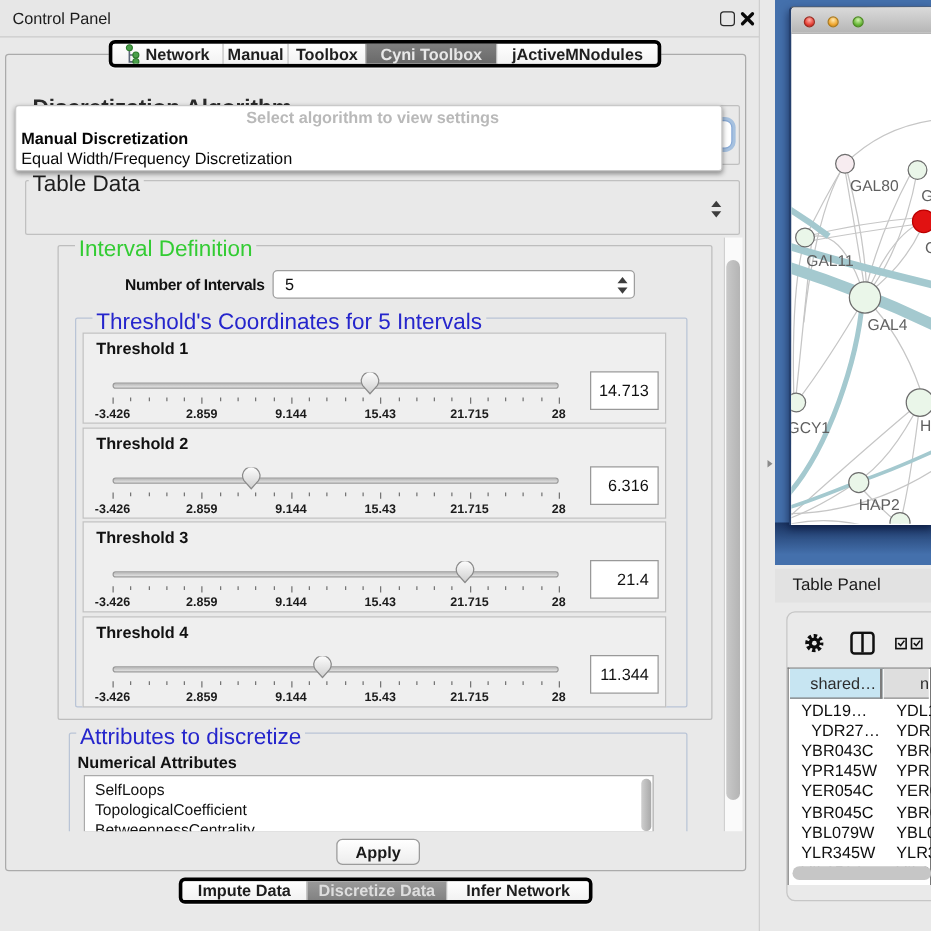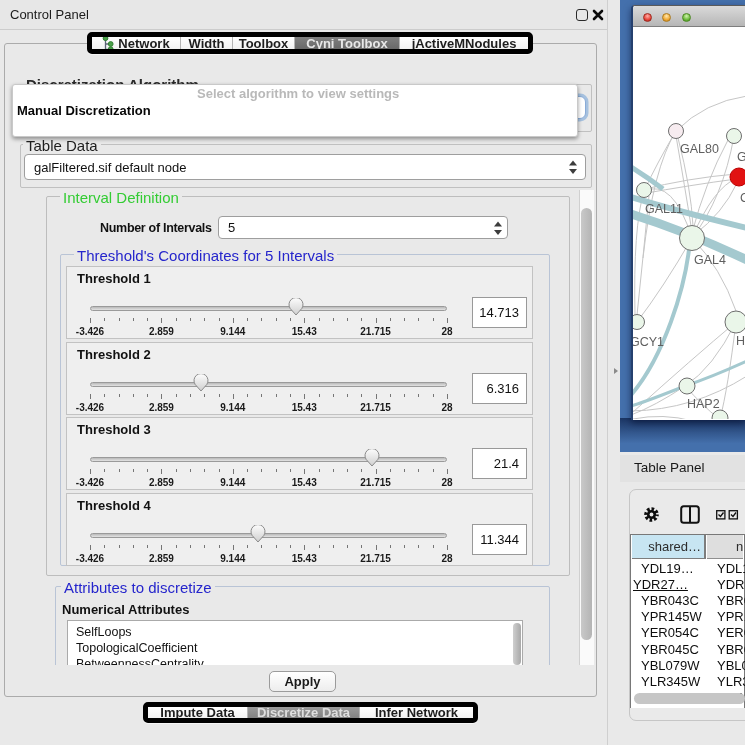--- a/index.html
+++ b/index.html
@@ -7,35 +7,35 @@
   font-family:"Liberation Sans", sans-serif; }
 .abs { position:absolute; }
 #root { position:relative; width:641px; height:745px; }
 
 #titlebar { left:0; top:0; width:608px; height:30px; background:#e7e7e7;
   border-bottom:1px solid #cccccc; }
 #titletext { left:10px; top:7px; font-size:13px; color:#1c1c1c; }
 .winbtn-sq { left:576px; top:9px; width:12px; height:12px; border:1.5px solid #2a2a2a;
   border-radius:3px; }
 
-.seg { position:absolute; display:flex; background:#fcfcfc; border:5px solid #000000;
+.seg { position:absolute; display:flex; background:#fcfcfc; border:3px solid #000000;
   border-radius:5px; overflow:hidden; box-shadow:0 1px 0 rgba(255,255,255,.6); }
 .seg > div { font-size:13px; font-weight:bold; color:#1e1e1e; display:flex;
   align-items:center; justify-content:center; border-right:1px solid #b5b5b5;
   background:linear-gradient(#ffffff,#f2f2f2); }
 .seg > div:last-child { border-right:none; }
 .seg > div.sel { background:linear-gradient(#7f7f7f,#696969); color:#e8e8e8; }
 #toptabs { left:87px; top:32px; height:22px; }
 #bottabs { left:143px; top:702px; height:21px; }
 #bottabs > div.sel { background:linear-gradient(#9a9a9a,#828282); color:#dedede; }
 
 #cpanel { left:4px; top:43px; width:593px; height:654px; background:#e9e9e9;
   border:1px solid #ababab; border-radius:3px; }
 .tbox { position:absolute; border:1px solid #c0c0c0; border-radius:2px; }
-.tlabel { position:absolute; background:#e9e9e9; padding:0 3px; font-size:15px; }
+.tlabel { position:absolute; background:#e9e9e9; padding:0 3px; font-size:18px; }
 
 .combo { position:absolute; background:#ffffff; border:1px solid #9e9e9e;
   border-radius:4px; font-size:13px; color:#111; display:flex; align-items:center;
   padding-left:9px; }
 .stepper { position:absolute; width:14px; }
 .stepper svg { display:block; }
 
 #popup { left:12px; top:84px; width:566px; height:53px; background:#ffffff;
   border:1px solid #c9c9c9; border-radius:3px;
   box-shadow:0 2px 4px rgba(0,0,0,0.4); }
@@ -88,35 +88,34 @@
 
   <div class="seg" id="toptabs">
     <div style="width:89px;">
       <svg width="12" height="16" viewBox="0 0 12 16" style="margin-right:4px;">
         <path d="M3.5,4 V14.5 H8 M3.5,9 H8" fill="none" stroke="#5a6577" stroke-width="1.3"></path>
         <circle cx="3.5" cy="3.2" r="2.4" fill="#4aa04a" stroke="#2c7a2c" stroke-width="0.9"></circle>
         <circle cx="8.7" cy="9" r="2.4" fill="#4aa04a" stroke="#2c7a2c" stroke-width="0.9"></circle>
         <circle cx="8.7" cy="14.2" r="2.4" fill="#4aa04a" stroke="#2c7a2c" stroke-width="0.9"></circle>
       </svg>
       Network</div>
-    <div style="width:52px;">Width</div>
+    <div style="width:52px;">Manual</div>
     <div style="width:62px;">Toolbox</div>
     <div style="width:105px;" class="sel">Cyni Toolbox</div>
     <div style="width:128px;">jActiveMNodules</div>
   </div>
 
   <div class="tbox" style="left:20px; top:84px; width:572px; height:48px;"></div>
   <div class="tlabel" style="left:23px; top:76px; font-weight:bold; color:#2b2b2b;">Discretization Algorithm</div>
 
   <div class="combo" style="left:26px; top:96px; width:560px; height:23px; border-radius:6px;
        border-color:#89abd7; box-shadow:0 0 0 2.5px rgba(125,168,216,0.62);"></div>
 
   <div class="tbox" style="left:20px; top:144px; width:572px; height:44px;"></div>
   <div class="tlabel" style="left:23px; top:137px; color:#1e1e1e;">Table Data</div>
-  <div class="combo" style="left:24px; top:154px; width:562px; height:26px;">galFiltered.sif default node</div>
   <div class="stepper" style="left:566px; top:158px;">
     <svg width="14" height="18" viewBox="0 0 14 18">
       <polygon points="7,2.5 11,7.5 3,7.5" fill="#3d3d3d"></polygon>
       <polygon points="7,16 11,11 3,11" fill="#3d3d3d"></polygon>
     </svg>
   </div>
 
   <div class="abs" id="scrollarea" style="left:5px; top:190px; width:573px; height:475px; overflow:hidden;">
     <div style="position:relative; width:573px; height:475px;">
 
@@ -433,21 +432,21 @@
     <rect x="13.2" y="0.7" width="8.2" height="8.2" fill="none" stroke="#111" stroke-width="1.3"></rect>
     <path d="M15,4.5 l2,2 3,-4" stroke="#111" stroke-width="1.3" fill="none"></path>
   </svg>
 
   <div class="abs" id="ttable">
     <div class="hdr" style="left:1px; width:74px; background:#c7e5f2; border-right:2px solid #7d7d7d; border-bottom:1px solid #7d7d7d; justify-content:flex-end; padding-right:3px;">shared…</div>
     <div class="hdr" style="left:76px; width:36px; background:#dedede; border-bottom:1px solid #8f8f8f; justify-content:flex-start; padding-left:29px; overflow:hidden;">na</div>
     <div id="trows">
         <div class="trow" style="left:10px; top:26.0px;">YDL19…</div>
         <div class="trow" style="left:86px; top:26.0px;">YDL1</div>
-        <div class="trow" style="left:2px; top:42.1px;text-decoration:underline;">YDR27…</div>
+        <div class="trow" style="left:18px; top:42.1px;">YDR27…</div>
         <div class="trow" style="left:86px; top:42.1px;">YDR2</div>
         <div class="trow" style="left:10px; top:58.2px;">YBR043C</div>
         <div class="trow" style="left:86px; top:58.2px;">YBR0</div>
         <div class="trow" style="left:10px; top:74.3px;">YPR145W</div>
         <div class="trow" style="left:86px; top:74.3px;">YPR1</div>
         <div class="trow" style="left:10px; top:90.4px;">YER054C</div>
         <div class="trow" style="left:86px; top:90.4px;">YER0</div>
         <div class="trow" style="left:10px; top:106.5px;">YBR045C</div>
         <div class="trow" style="left:86px; top:106.5px;">YBR0</div>
         <div class="trow" style="left:10px; top:122.6px;">YBL079W</div>
@@ -457,14 +456,15 @@
         <div class="trow" style="left:10px; top:154.8px;">YIL052C</div>
         <div class="trow" style="left:86px; top:154.8px;">YIL0</div>
       </div>
   </div>
 
   <div class="abs" style="left:634px; top:693px; width:111px; height:11px; background:#c6c6c6; border-radius:6px;"></div>
 
   <div class="abs" id="popup">
     <div class="abs" style="left:184px; top:1px; font-size:13px; font-weight:bold; color:#b9b9b9;">Select algorithm to view settings</div>
     <div class="abs" style="left:4px; top:18px; font-size:13px; font-weight:bold; color:#070707;">Manual Discretization</div>
+    <div class="abs" style="left:4px; top:34px; font-size:13px; color:#070707;">Equal Width/Frequency Discretization</div>
   </div>
 </div>
 
 </body></html>

